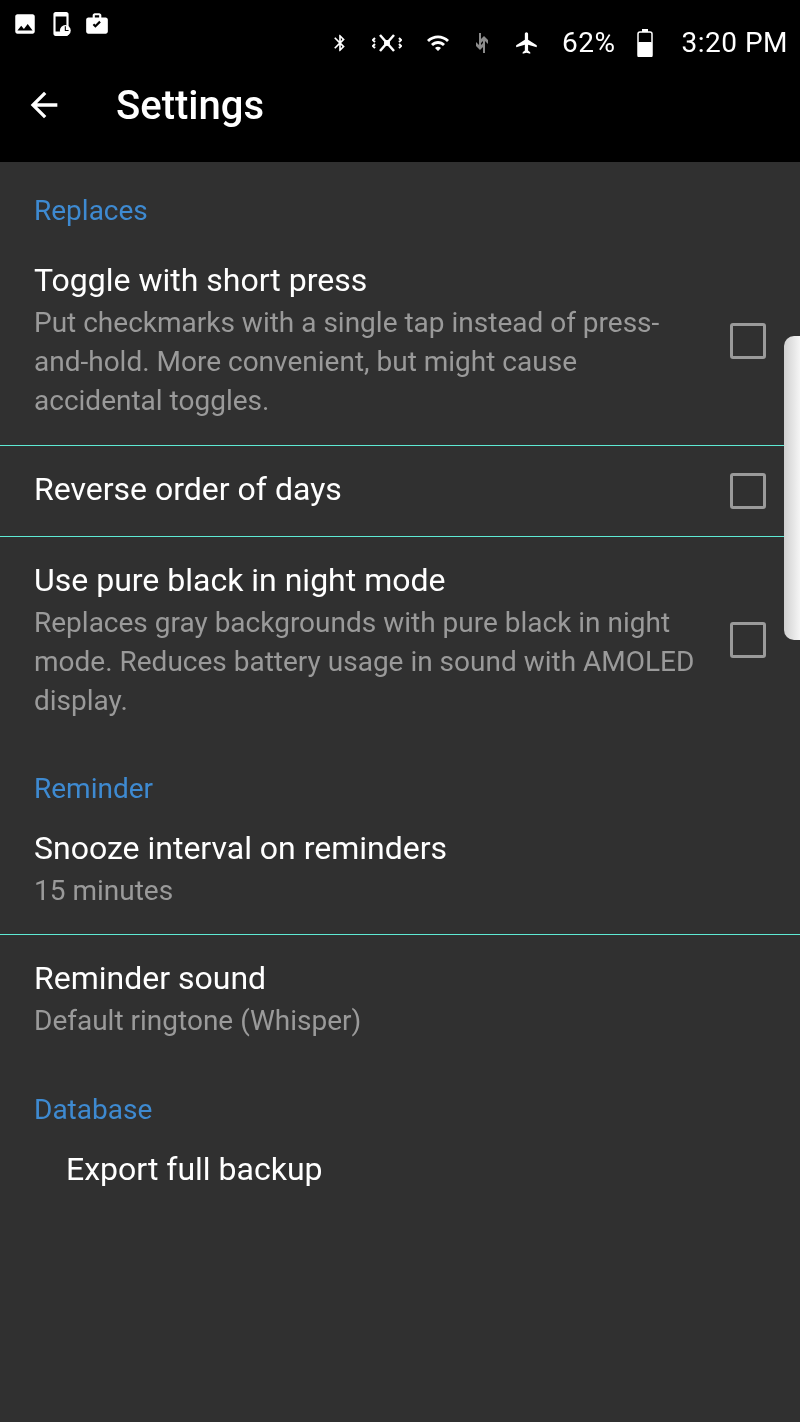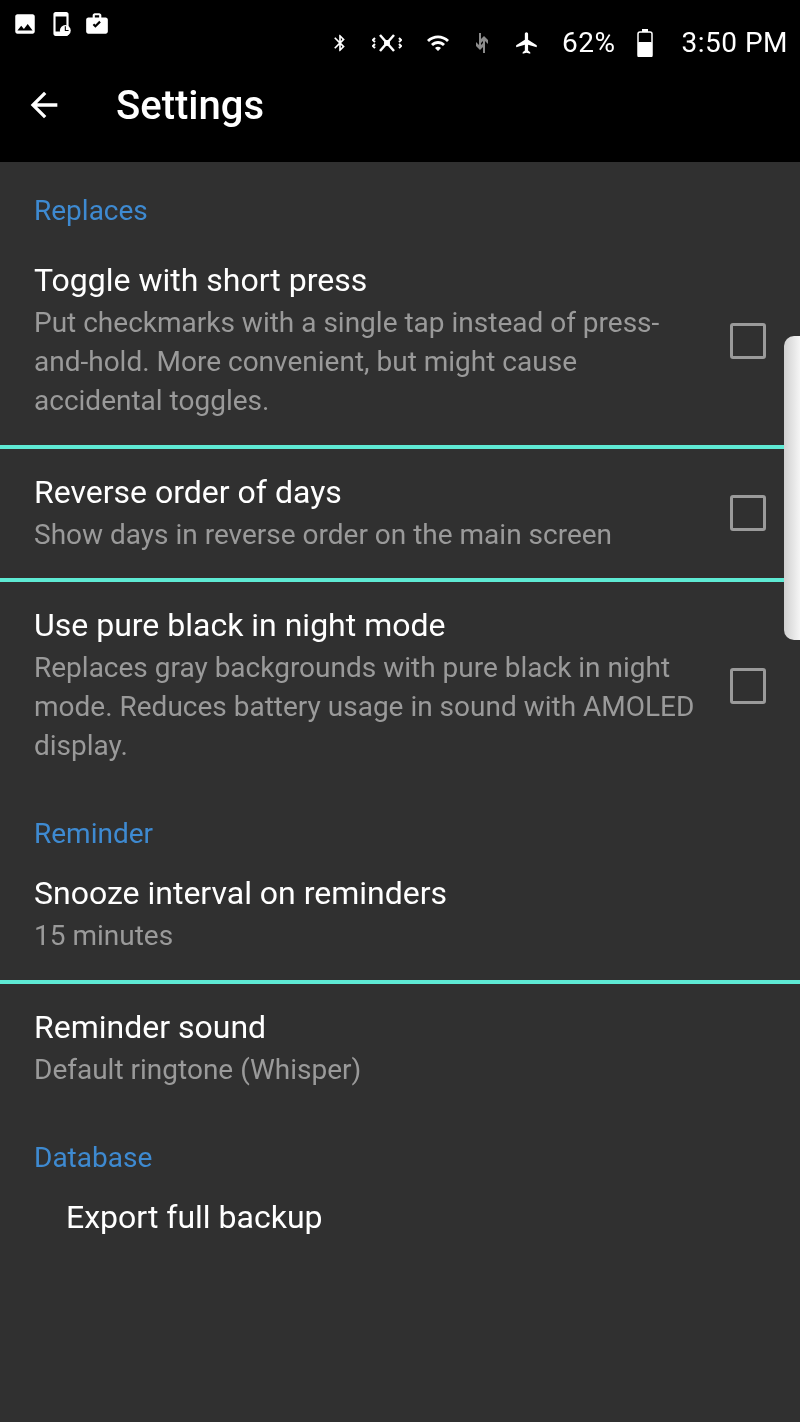--- a/index.html
+++ b/index.html
@@ -74,21 +74,21 @@
     .section-header {
       color: #3e8ad1;
       font-size: 28px;
       font-weight: 400;
       padding: 28px 34px 10px 34px;
     }
     .setting-item {
       display: flex;
       align-items: center;
       padding: 24px 34px;
-      border-bottom: 4px solid #5eead4;
+      border-bottom: 1px solid #5eead4;
       cursor: pointer;
     }
     .setting-item.no-border {
       border-bottom: none;
     }
     .setting-text {
       flex: 1;
       padding-right: 20px;
     }
     .setting-title {
@@ -171,21 +171,21 @@
         </svg>
     </span>
     <span class="status-text">62%</span>
     <span class="status-icon">
       <svg width="16" height="28" viewBox="0 0 16 28" fill="#fff">
           <rect x="5" y="0" width="6" height="3"></rect>
           <rect x="1" y="3" width="14" height="25" rx="2" fill="none" stroke="#fff" stroke-width="1.5"></rect>
           <rect x="1" y="13" width="14" height="15" rx="1"></rect>
         </svg>
     </span>
-    <span class="status-text" style="margin-left:6px;">3:50 PM</span>
+    <span class="status-text" style="margin-left:6px;">3:20 PM</span>
   </div>
 </div>
 
 <div class="toolbar">
   <div class="back-arrow">
     <svg width="40" height="40" viewBox="0 0 24 24" fill="#fff">
         <path d="M20 11H7.83l5.59-5.59L12 4l-8 8 8 8 1.41-1.41L7.83 13H20v-2z"></path>
       </svg>
   </div>
   <div class="toolbar-title">Settings</div>
@@ -199,21 +199,20 @@
     <div class="setting-text">
       <div class="setting-title">Toggle with short press</div>
       <div class="setting-subtitle">Put checkmarks with a single tap instead of press-and-hold. More convenient, but might cause accidental toggles.</div>
     </div>
     <div class="checkbox"></div>
   </div>
 
   <div class="setting-item">
     <div class="setting-text">
       <div class="setting-title">Reverse order of days</div>
-      <div class="setting-subtitle">Show days in reverse order on the main screen</div>
     </div>
     <div class="checkbox"></div>
   </div>
 
   <div class="setting-item no-border">
     <div class="setting-text">
       <div class="setting-title">Use pure black in night mode</div>
       <div class="setting-subtitle">Replaces gray backgrounds with pure black in night mode. Reduces battery usage in sound with AMOLED display.</div>
     </div>
     <div class="checkbox"></div>

